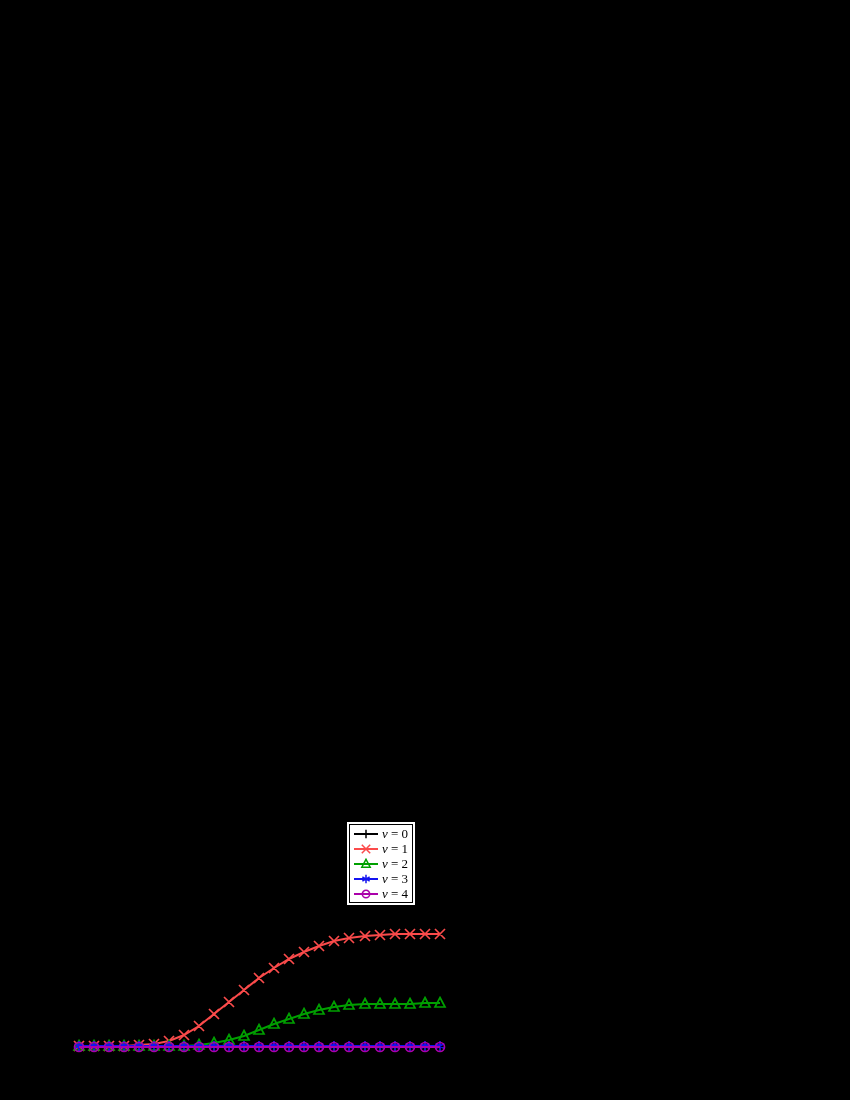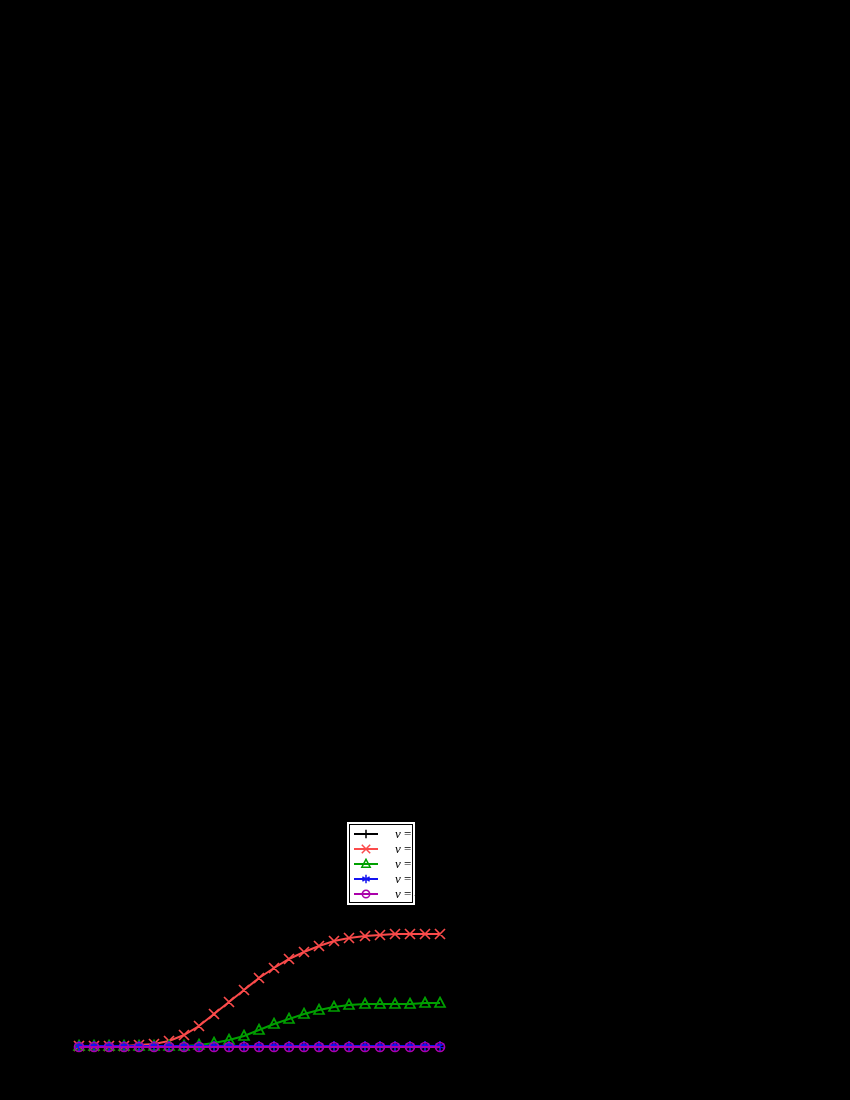--- a/index.html
+++ b/index.html
@@ -6,21 +6,21 @@
   .stage{position:relative;width:850px;height:1100px;background:#000;overflow:hidden;
          font-family:"Liberation Serif", serif;}
   .chart-svg{position:absolute;left:0;top:0;}
   .legend{position:absolute;left:346px;top:821px;width:70px;height:85px;
           background:#fff;border:1.5px solid #000;box-sizing:border-box;}
   .legend-inner{position:absolute;left:2px;top:2px;right:2px;bottom:2px;
           border:1px solid #000;display:flex;flex-direction:column;
           justify-content:space-evenly;padding:1px 0 1px 3px;box-sizing:border-box;}
   .legend-row{display:flex;align-items:center;height:15px;}
   .legend-row svg{flex:0 0 auto;}
-  .legend-label{font-size:13px;color:#000;line-height:14px;white-space:pre;margin-left:16px;}
+  .legend-label{font-size:13px;color:#000;line-height:14px;white-space:pre;margin-left:3px;}
   .legend-label .sym{font-style:italic;}
 </style>
 </head>
 <body>
 
 <div class="stage">
   <svg class="chart-svg" width="850" height="1100">
       <g>
         <polyline points="79,1047 94,1047 109,1047 124,1047 139,1047 154,1047 169,1047 184,1047 199,1047 214,1047 229,1047 244,1047 259,1047 274,1047 289,1047 304,1047 319,1047 334,1047 349,1047 365,1047 380,1047 395,1047 410,1047 425,1047 440,1047" fill="none" stroke="#000000" stroke-width="2"></polyline>
         <path d="M 74 1047 H 84 M 79 1042 V 1052 M 89 1047 H 99 M 94 1042 V 1052 M 104 1047 H 114 M 109 1042 V 1052 M 119 1047 H 129 M 124 1042 V 1052 M 134 1047 H 144 M 139 1042 V 1052 M 149 1047 H 159 M 154 1042 V 1052 M 164 1047 H 174 M 169 1042 V 1052 M 179 1047 H 189 M 184 1042 V 1052 M 194 1047 H 204 M 199 1042 V 1052 M 209 1047 H 219 M 214 1042 V 1052 M 224 1047 H 234 M 229 1042 V 1052 M 239 1047 H 249 M 244 1042 V 1052 M 254 1047 H 264 M 259 1042 V 1052 M 269 1047 H 279 M 274 1042 V 1052 M 284 1047 H 294 M 289 1042 V 1052 M 299 1047 H 309 M 304 1042 V 1052 M 314 1047 H 324 M 319 1042 V 1052 M 329 1047 H 339 M 334 1042 V 1052 M 344 1047 H 354 M 349 1042 V 1052 M 360 1047 H 370 M 365 1042 V 1052 M 375 1047 H 385 M 380 1042 V 1052 M 390 1047 H 400 M 395 1042 V 1052 M 405 1047 H 415 M 410 1042 V 1052 M 420 1047 H 430 M 425 1042 V 1052 M 435 1047 H 445 M 440 1042 V 1052 " fill="none" stroke="#000000" stroke-width="1.7"></path>

